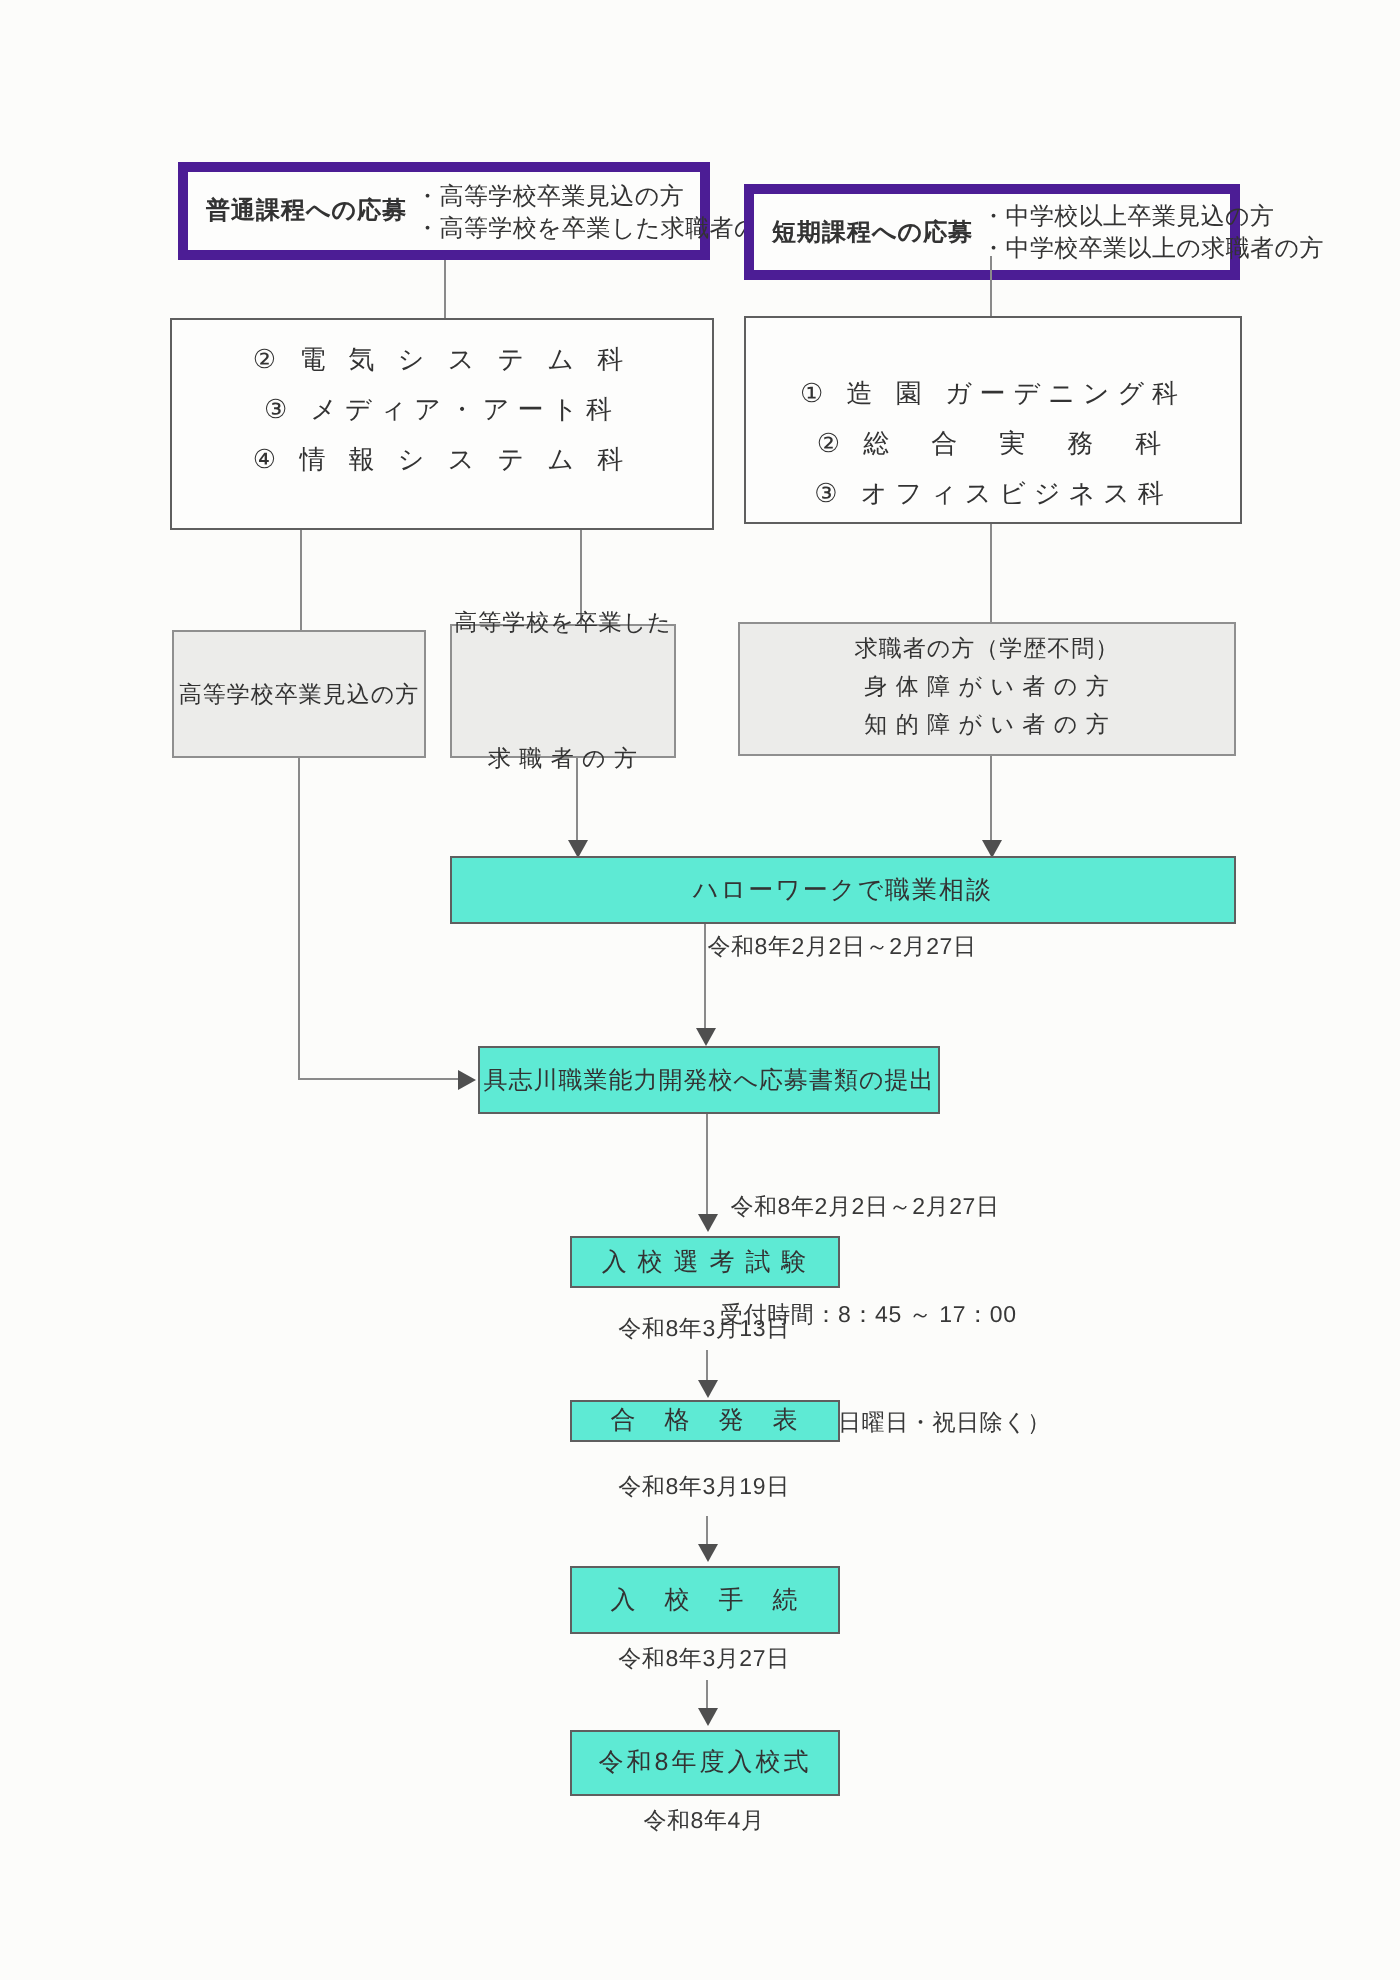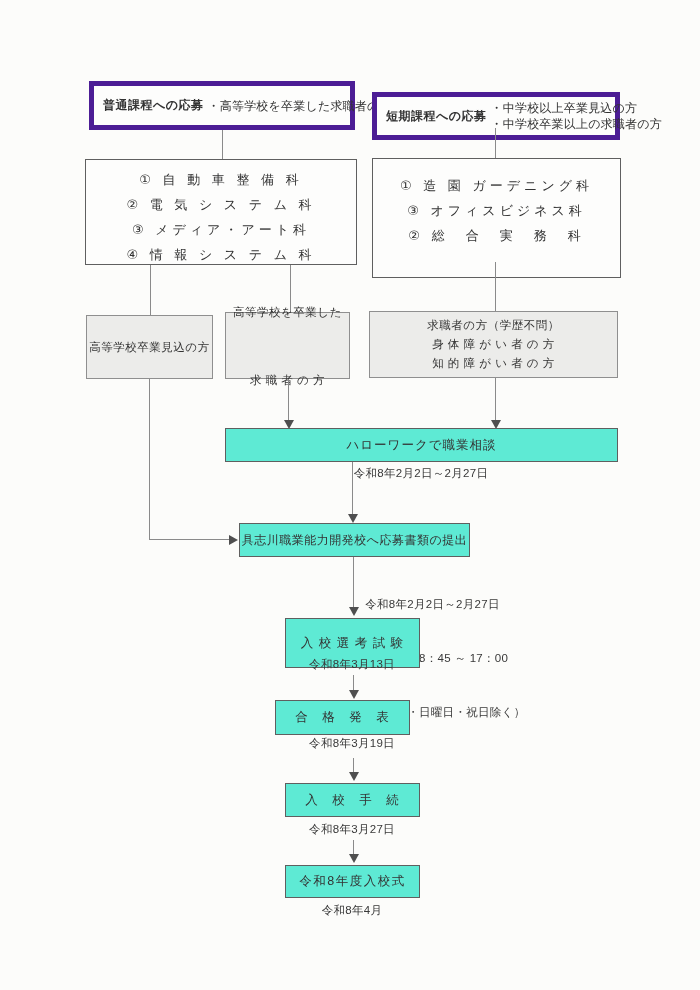--- a/index.html
+++ b/index.html
@@ -56,57 +56,57 @@
   }
 </style>
 </head>
 <body>
 
 <div id="page">
 
   <div class="coursebox" style="left:89px;top:81px;width:266px;height:49px;">
     <span class="ttl">普通課程への応募</span>
     <div>
+      <div class="bl">・高等学校卒業見込の方</div>
       <div class="bl">・高等学校を卒業した求職者の方</div>
     </div>
   </div>
 
   <div class="coursebox" style="left:372px;top:92px;width:248px;height:48px;">
     <span class="ttl">短期課程への応募</span>
     <div>
       <div class="bl">・中学校以上卒業見込の方</div>
       <div class="bl">・中学校卒業以上の求職者の方</div>
     </div>
   </div>
 
   <div class="line" style="left:222px;top:130px;width:1px;height:30px;"></div>
   <div class="line" style="left:495px;top:128px;width:1px;height:31px;"></div>
 
   <div class="deptbox" style="left:85px;top:159px;width:272px;height:106px;padding-top:7px;">
-    <div class="dl">① 自 動 車 整 備 科</div>
     <div class="dl">② 電 気 シ ス テ ム 科</div>
     <div class="dl">③ メディア・アート科</div>
     <div class="dl">④ 情 報 シ ス テ ム 科</div>
   </div>
 
-  <div class="deptbox" style="left:372px;top:158px;width:249px;height:120px;padding-top:14px;">
+  <div class="deptbox" style="left:372px;top:158px;width:249px;height:104px;padding-top:25px;">
     <div class="dl">① 造 園 ガーデニング科</div>
+    <div class="dl">② 総　合　実　務　科</div>
     <div class="dl">③ オフィスビジネス科</div>
-    <div class="dl">② 総　合　実　務　科</div>
   </div>
 
   <div class="line" style="left:150px;top:265px;width:1px;height:50px;"></div>
   <div class="line" style="left:290px;top:265px;width:1px;height:47px;"></div>
   <div class="line" style="left:495px;top:262px;width:1px;height:49px;"></div>
 
   <div class="graybox" style="left:86px;top:315px;width:127px;height:64px;text-align:center;">
     <div class="gtext">高等学校卒業見込の方</div>
   </div>
 
-  <div class="graybox" style="left:225px;top:312px;width:125px;height:67px;gap:48px;">
+  <div class="graybox" style="left:225px;top:312px;width:113px;height:67px;gap:48px;">
     <div class="gtext" style="line-height:20px;">高等学校を卒業した</div>
     <div class="gtext" style="line-height:20px;">求 職 者 の 方</div>
   </div>
 
   <div class="graybox" style="left:369px;top:311px;width:249px;height:67px;">
     <div class="gtext" style="line-height:19px;">求職者の方（学歴不問）</div>
     <div class="gtext" style="line-height:19px;">身 体 障 が い 者 の 方</div>
     <div class="gtext" style="line-height:19px;">知 的 障 が い 者 の 方</div>
   </div>
 
@@ -132,29 +132,29 @@
   </div>
   <div class="date" style="left:360px;top:559px;width:145px;line-height:18px;">
     <div>令和8年2月2日～2月27日</div>
     <div>受付時間：8：45 ～ 17：00</div>
     <div>（土曜日・日曜日・祝日除く）</div>
   </div>
 
   <div class="line" style="left:353px;top:557px;width:1px;height:51px;"></div>
   <div class="ah-down" style="left:349px;top:607px;"></div>
 
-  <div class="box" style="left:285px;top:618px;width:135px;height:50px;text-align:right;">
+  <div class="box" style="left:285px;top:618px;width:135px;height:26px;text-align:right;">
     <span class="steplabel">入 校 選 考 試 験</span>
   </div>
   <div class="date" style="left:252px;top:657px;width:200px;">令和8年3月13日</div>
 
   <div class="line" style="left:353px;top:675px;width:1px;height:16px;"></div>
   <div class="ah-down" style="left:349px;top:690px;"></div>
 
-  <div class="box" style="left:275px;top:700px;width:135px;height:35px;">
+  <div class="box" style="left:285px;top:700px;width:135px;height:21px;">
     <span class="steplabel">合　格　発　表</span>
   </div>
   <div class="date" style="left:252px;top:708px;width:200px;margin-top:28px;">令和8年3月19日</div>
 
   <div class="line" style="left:353px;top:758px;width:1px;height:15px;"></div>
   <div class="ah-down" style="left:349px;top:772px;"></div>
 
   <div class="box" style="left:285px;top:783px;width:135px;height:34px;">
     <span class="steplabel">入　校　手　続</span>
   </div>

